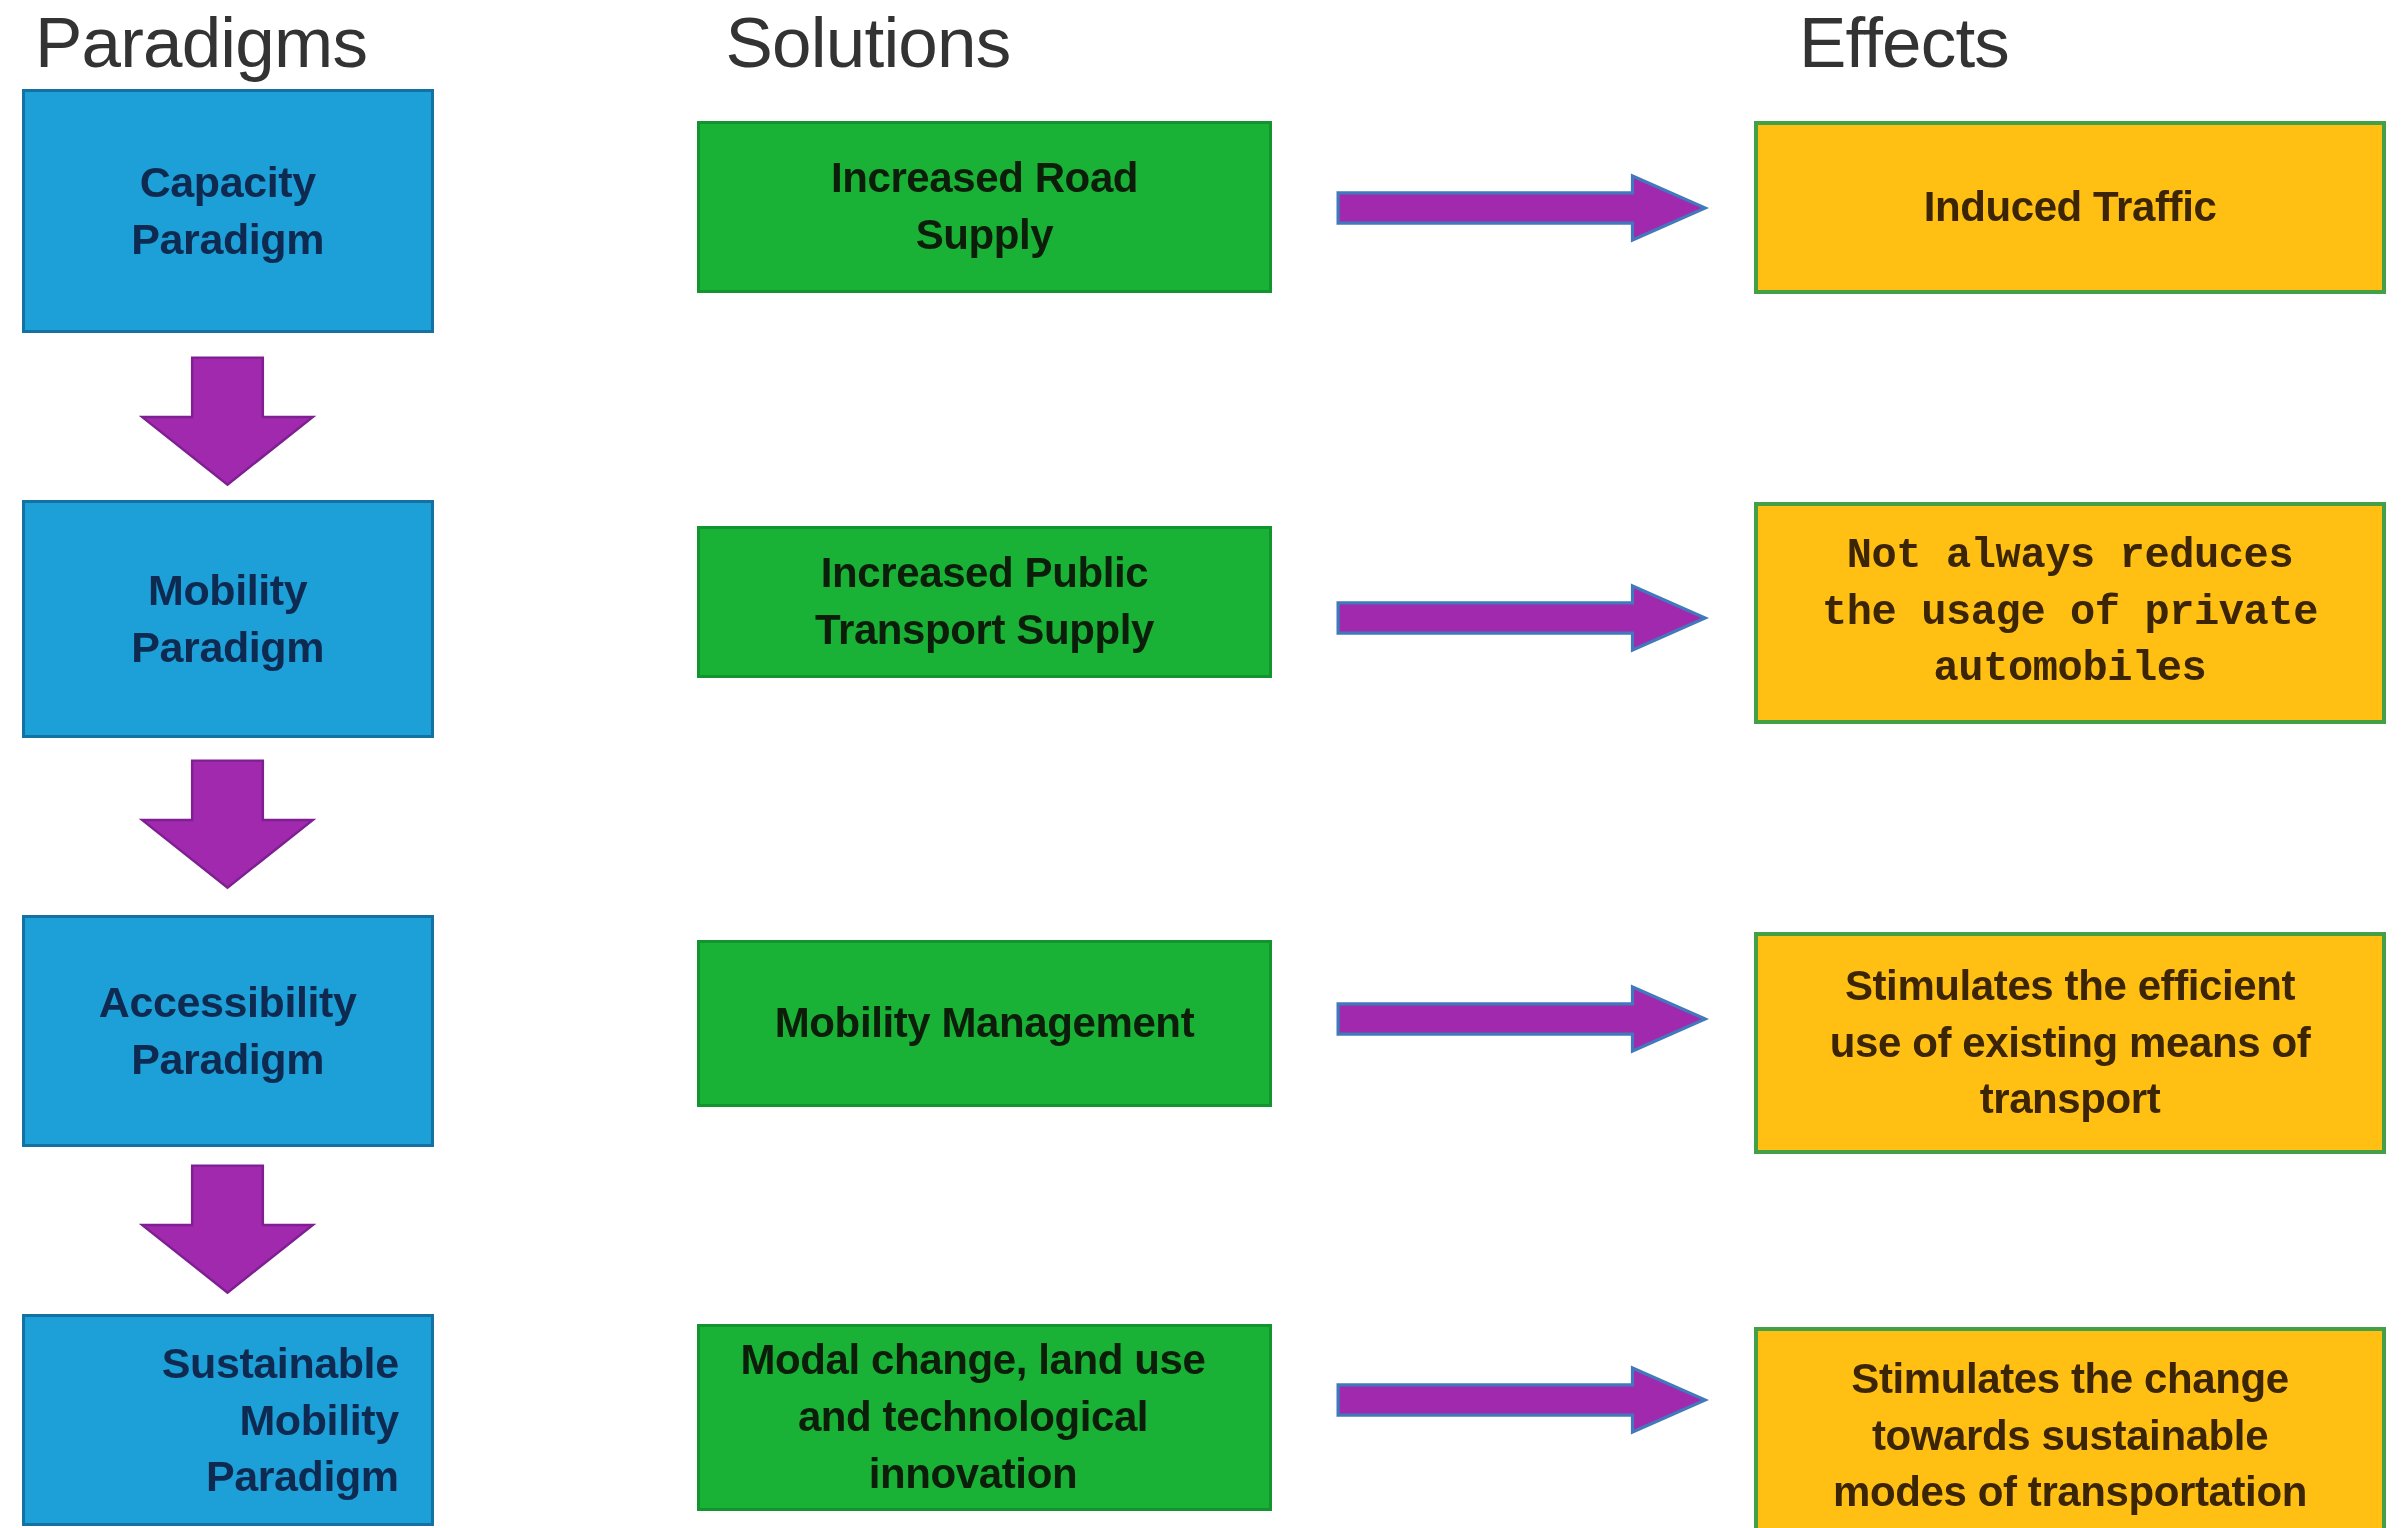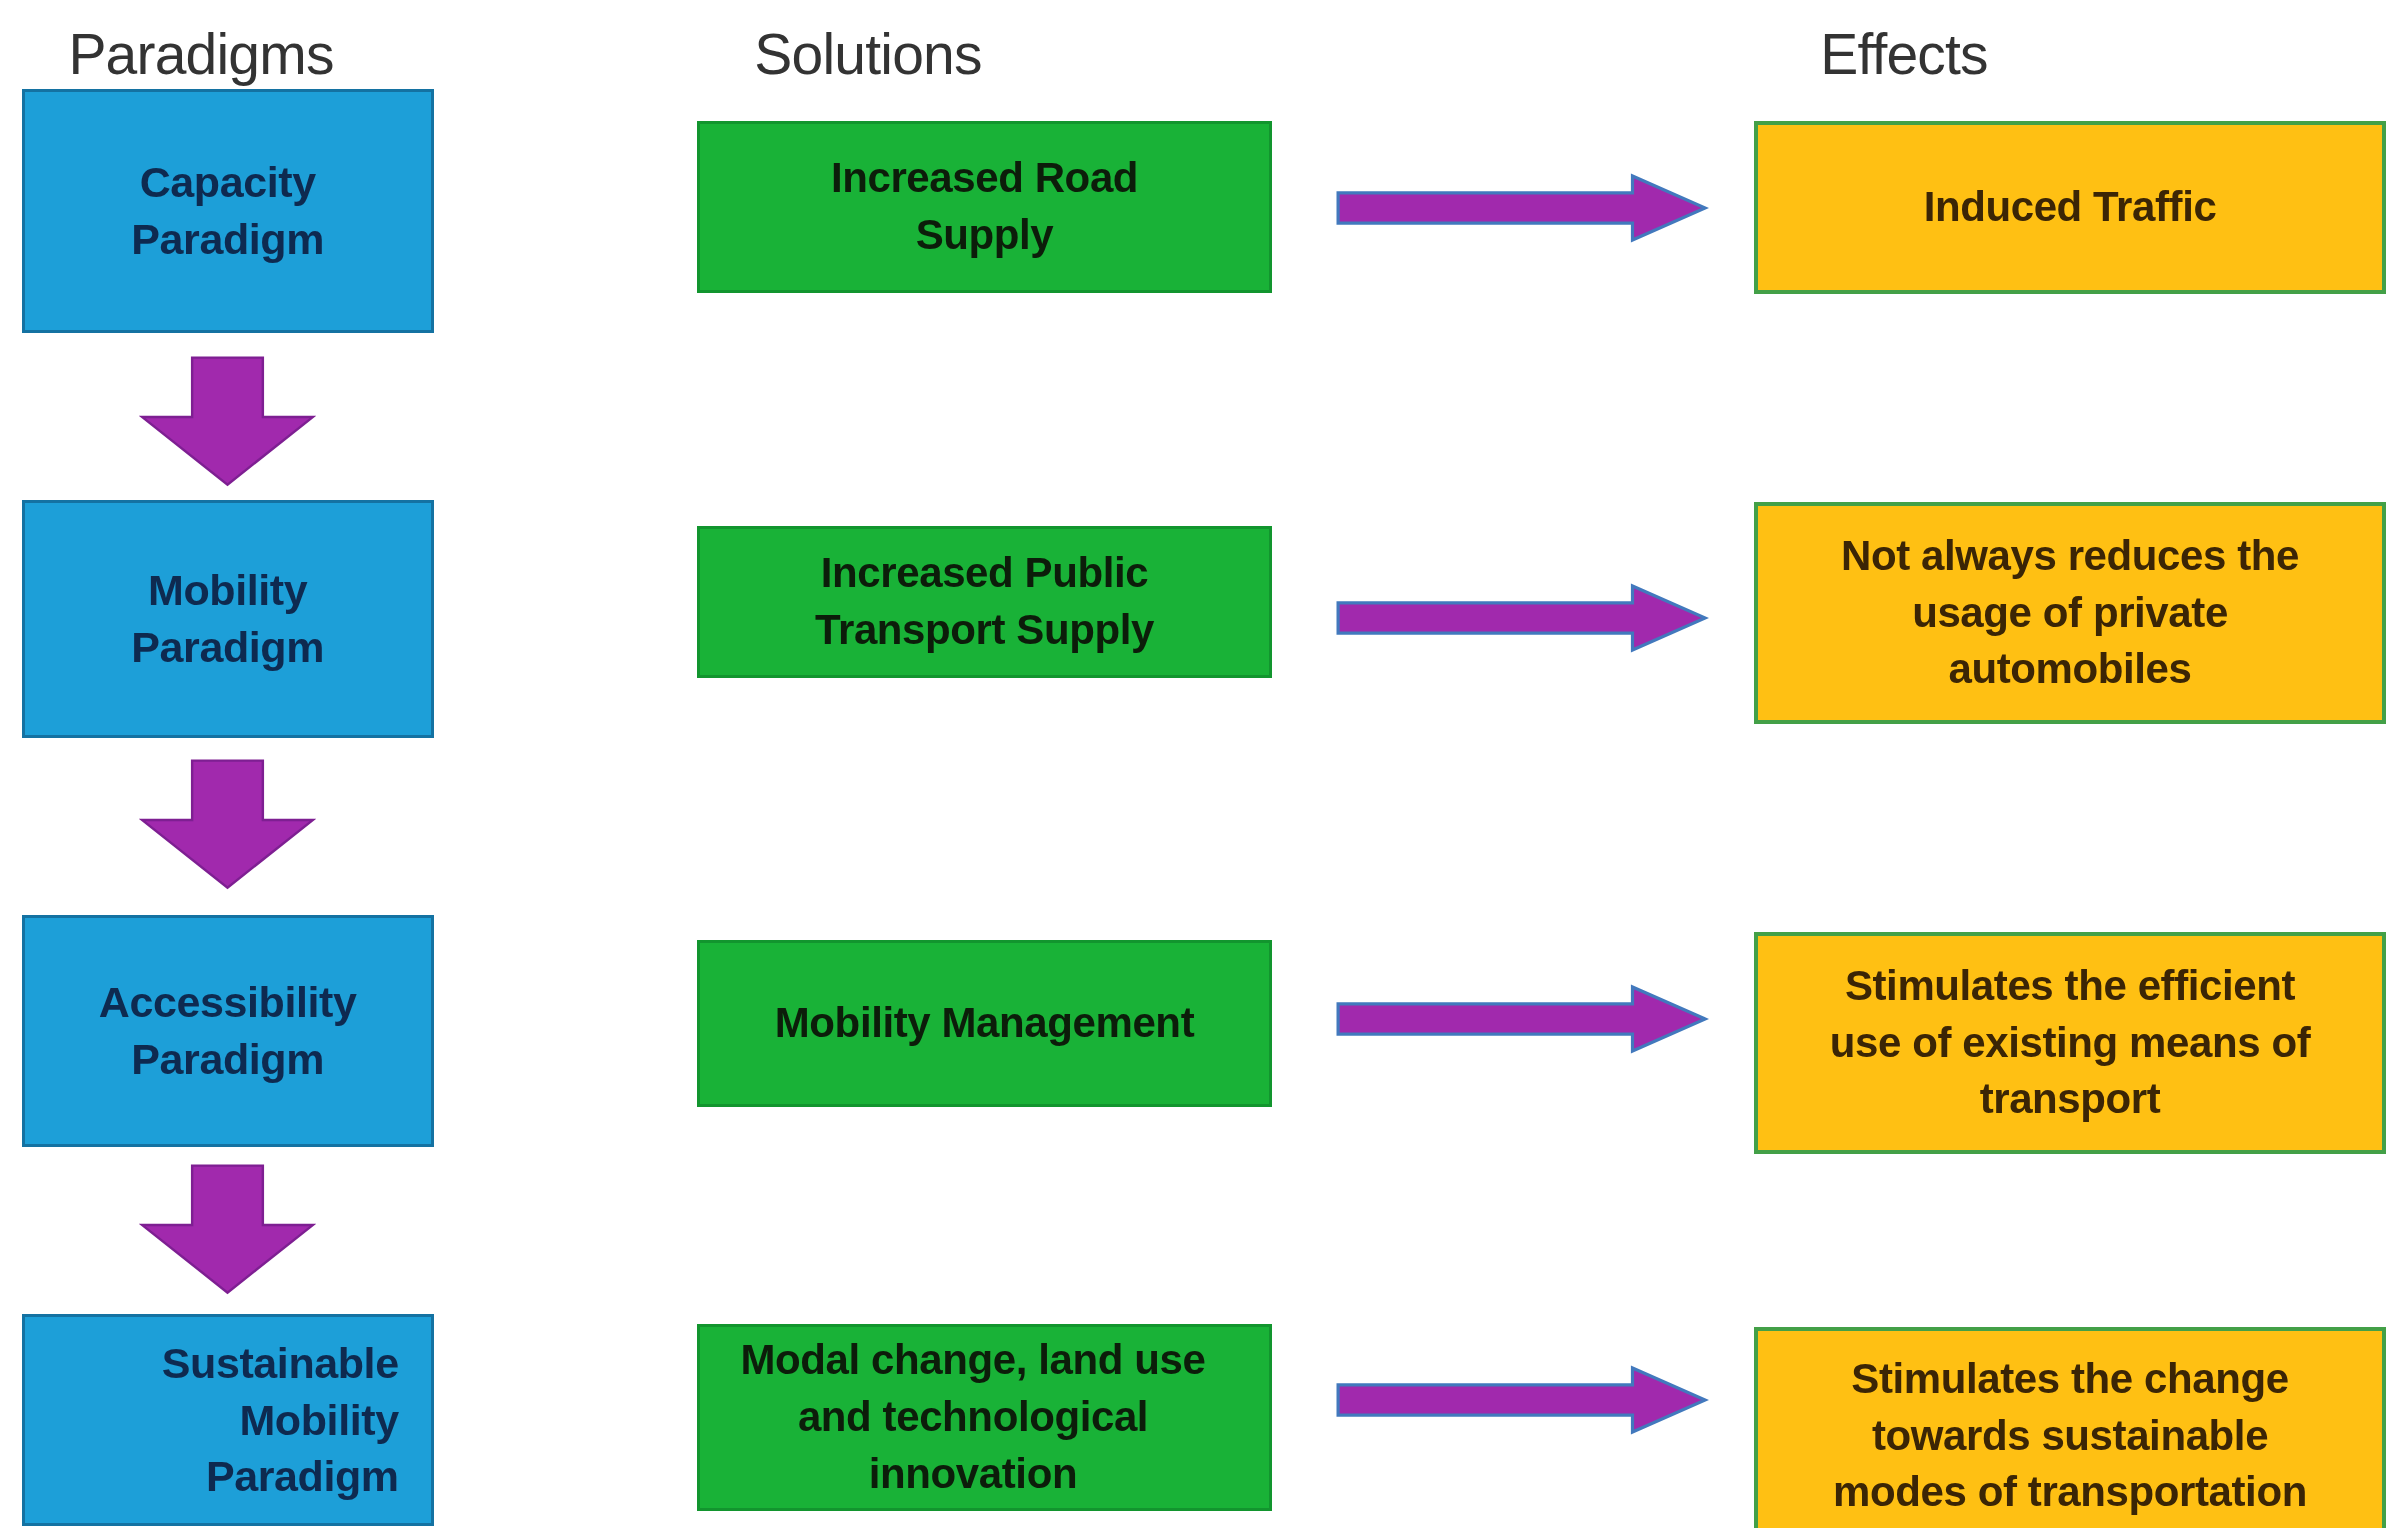--- a/index.html
+++ b/index.html
@@ -4,23 +4,23 @@
 <style>
   html,body{margin:0;padding:0;background:#ffffff;}
   .canvas{
     position:relative;
     width:2401px;height:1528px;
     background:#ffffff;
     font-family:"Liberation Sans", sans-serif;
     overflow:hidden;
   }
   .col-header{
-    position:absolute;top:21px;
+    position:absolute;top:2px;
     transform:translateX(-50%);
-    font-size:57px;font-weight:500;color:#333333;
+    font-size:71px;font-weight:500;color:#333333;
     letter-spacing:-0.8px;white-space:nowrap;
   }
   .hdr-paradigms{left:201px;}
   .hdr-solutions{left:868px;}
   .hdr-effects{left:1904px;}
 
   .box{
     position:absolute;
     display:flex;align-items:center;justify-content:center;
     text-align:center;box-sizing:border-box;
@@ -50,21 +50,21 @@
   .r4.green{top:1324px;height:187px;padding-left:35px;}
 
   
   .orange{
     left:1754px;width:632px;
     background:#ffc013;border:4px solid #43a047;
     color:#3b2505;font-size:42px;font-weight:600;line-height:1.35;
     letter-spacing:-0.4px;padding:0 50px;
   }
   .r1.orange{top:121px;height:173px;}
-  .r2.orange{top:502px;height:222px;}
+  .r2.orange{top:502px;height:222px;font-family:Liberation Mono, monospace;}
   .r3.orange{top:932px;height:222px;}
   .r4.orange{top:1292px;height:218px;margin-top:35px;}
 
   .v-arrow{position:absolute;left:139px;width:177px;height:131px;}
   .va1{top:356px;}
   .va2{top:759px;}
   .va3{top:1164px;}
 
   .h-arrow{position:absolute;left:1336px;width:373px;height:72px;}
   .ha1{top:172px;}

